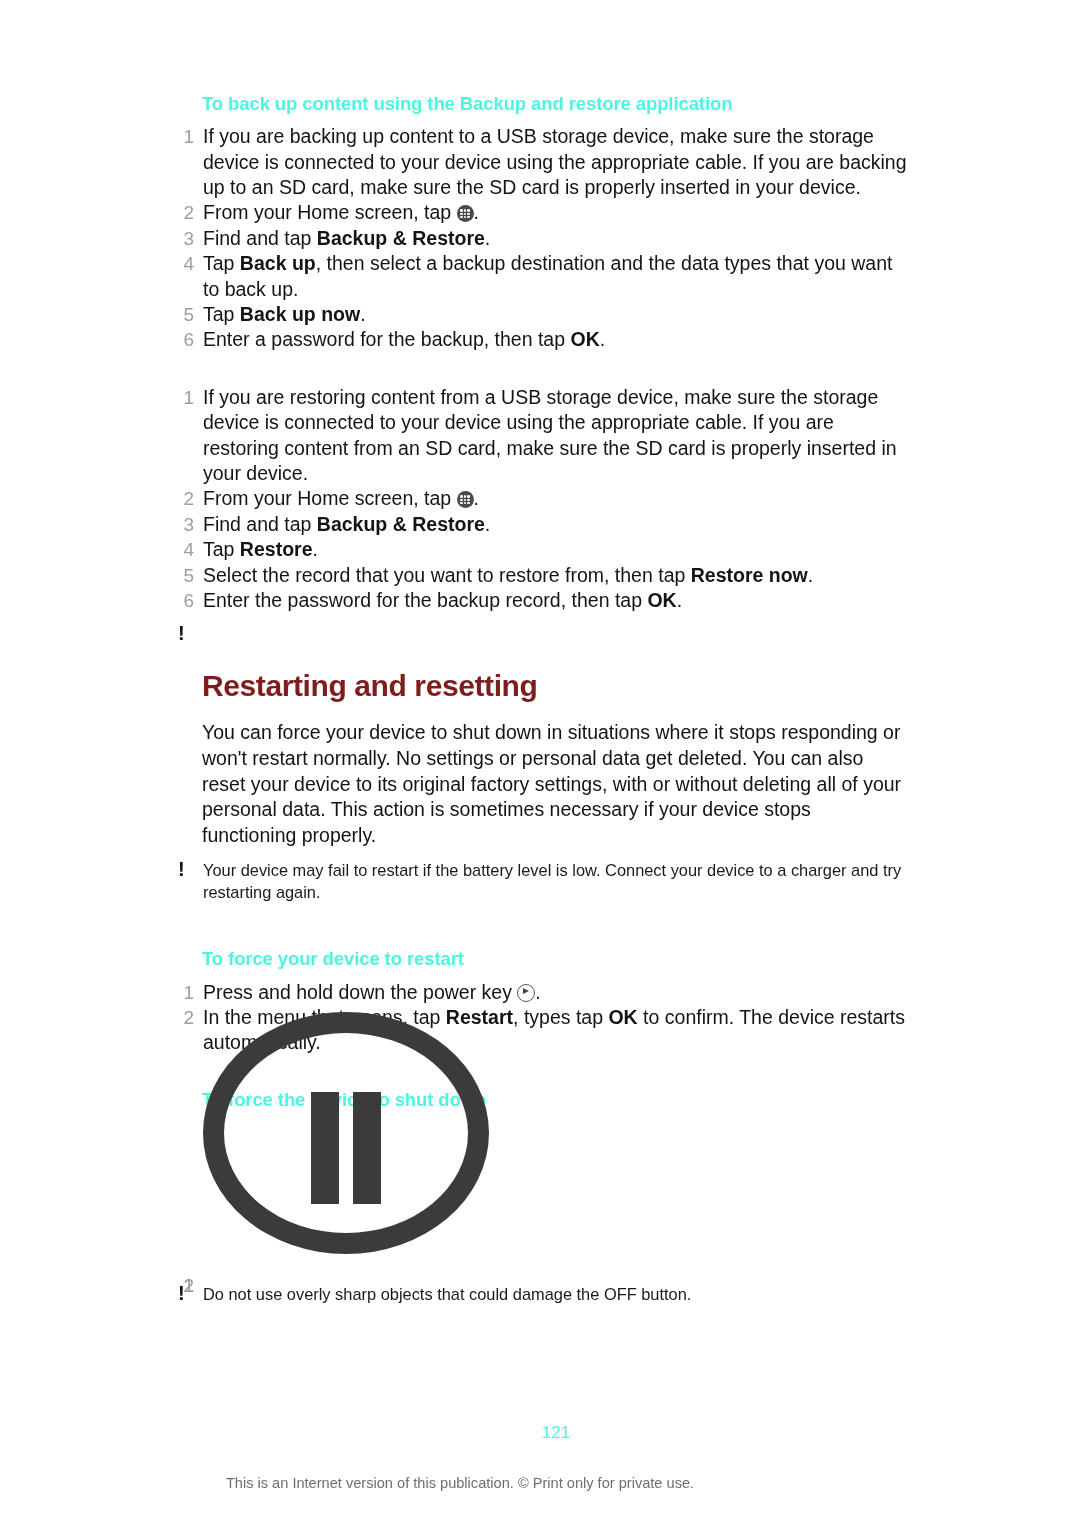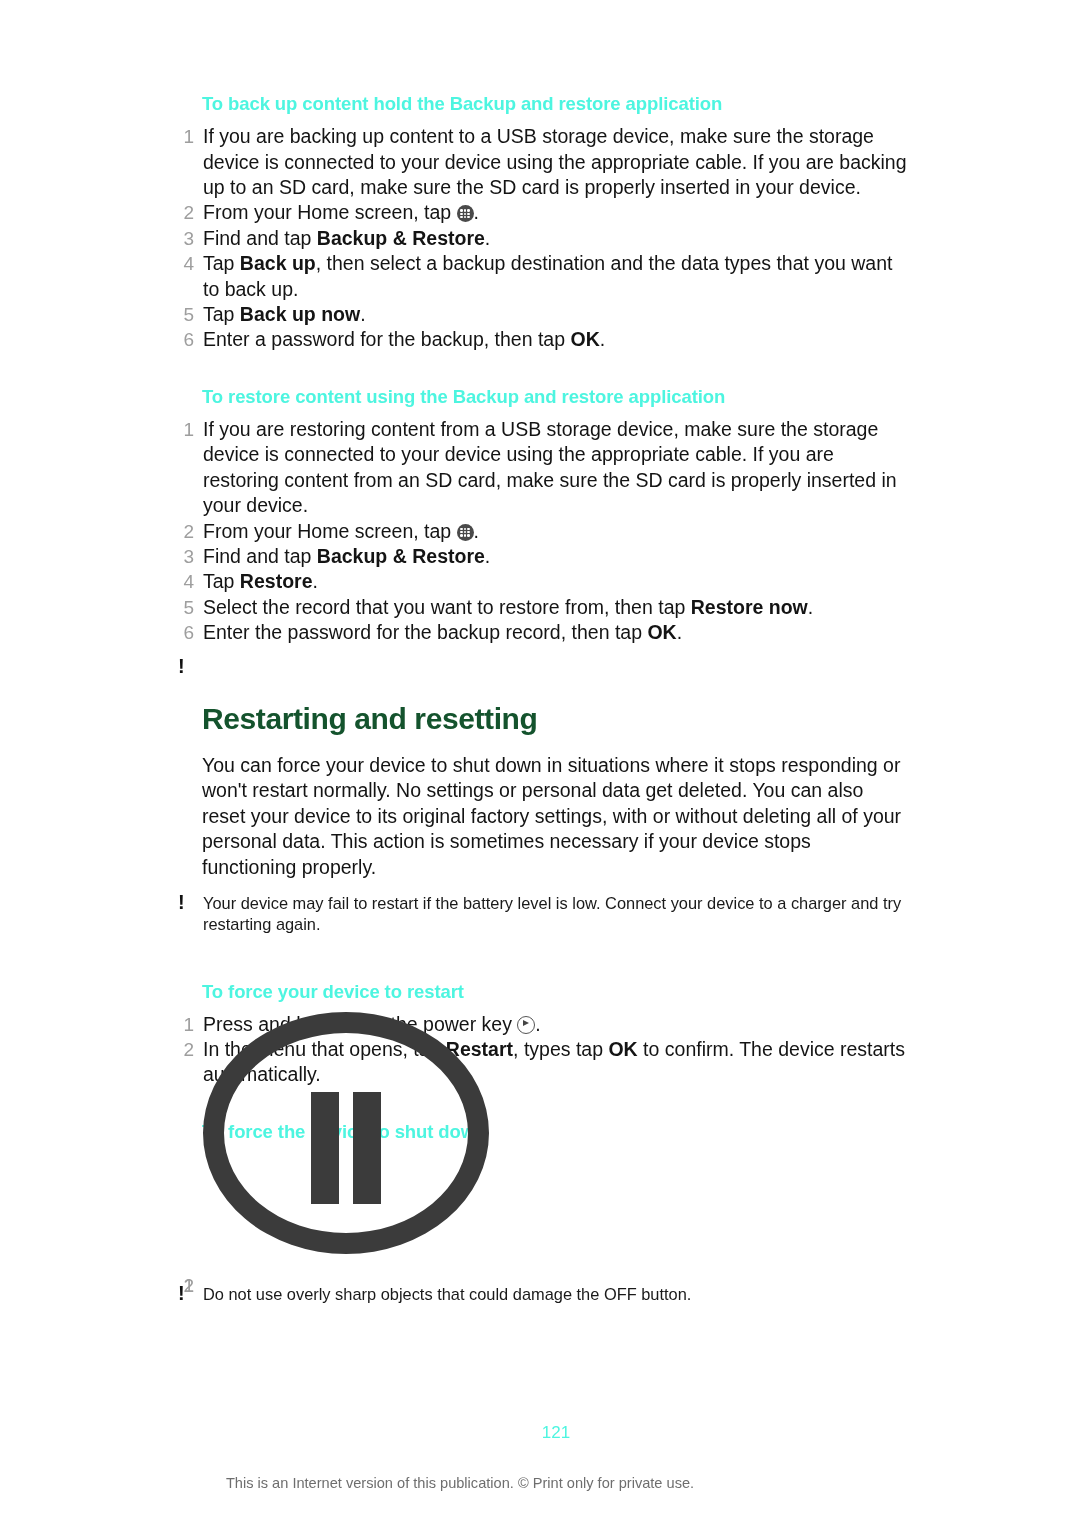--- a/index.html
+++ b/index.html
@@ -36,21 +36,21 @@
     letter-spacing: -0.1px;
     margin: 0 0 9px 30px;
     line-height: 1.25;
   }
   .sub-head.light {
     font-weight: 700;
   }
   .section-head {
     font-size: 30px;
     font-weight: 700;
-    color: #14532d;
+    color: #7f1d1d;
     margin: 0 0 10px 30px;
     letter-spacing: -0.4px;
     line-height: 1.2;
   }
 
   
   .steps {
     margin: 0 0 2px 0;
     padding: 0;
     list-style: none;
@@ -189,21 +189,21 @@
     font-size: 14.6px;
     color: #6e6e6e;
   }
 </style>
 </head>
 <body>
 
 <div class="page">
   <div class="content">
 
-    <h3 class="sub-head">To back up content hold the Backup and restore application</h3>
+    <h3 class="sub-head">To back up content using the Backup and restore application</h3>
 
     <ol class="steps">
       <li>
         <span class="num">1</span>
         <span>If you are backing up content to a USB storage device, make sure the storage device is connected to your device using the appropriate cable. If you are backing up to an SD card, make sure the SD card is properly inserted in your device.</span>
       </li>
       <li>
         <span class="num">2</span>
         <span>From your Home screen, tap </span><span class="icon-appdrawer"><i style="left:3.5px;top:4px"></i><i style="left:7.2px;top:4px"></i><i style="left:10.9px;top:4px"></i><i style="left:3.5px;top:7.2px"></i><i style="left:7.2px;top:7.2px"></i><i style="left:10.9px;top:7.2px"></i><i style="left:3.5px;top:10.4px"></i><i style="left:7.2px;top:10.4px"></i><i style="left:10.9px;top:10.4px"></i></span><span>.</span>
       </li>
@@ -220,21 +220,20 @@
         <span>Tap </span><b>Back up now</b><span>.</span>
       </li>
       <li>
         <span class="num">6</span>
         <span>Enter a password for the backup, then tap </span><b>OK</b><span>.</span>
       </li>
     </ol>
 
     <div class="gap-md"></div>
 
-    <h3 class="sub-head">To restore content using the Backup and restore application</h3>
 
     <ol class="steps">
       <li>
         <span class="num">1</span>
         <span>If you are restoring content from a USB storage device, make sure the storage device is connected to your device using the appropriate cable. If you are restoring content from an SD card, make sure the SD card is properly inserted in your device.</span>
       </li>
       <li>
         <span class="num">2</span>
         <span>From your Home screen, tap </span><span class="icon-appdrawer"><i style="left:3.5px;top:4px"></i><i style="left:7.2px;top:4px"></i><i style="left:10.9px;top:4px"></i><i style="left:3.5px;top:7.2px"></i><i style="left:7.2px;top:7.2px"></i><i style="left:10.9px;top:7.2px"></i><i style="left:3.5px;top:10.4px"></i><i style="left:7.2px;top:10.4px"></i><i style="left:10.9px;top:10.4px"></i></span><span>.</span>
       </li>

